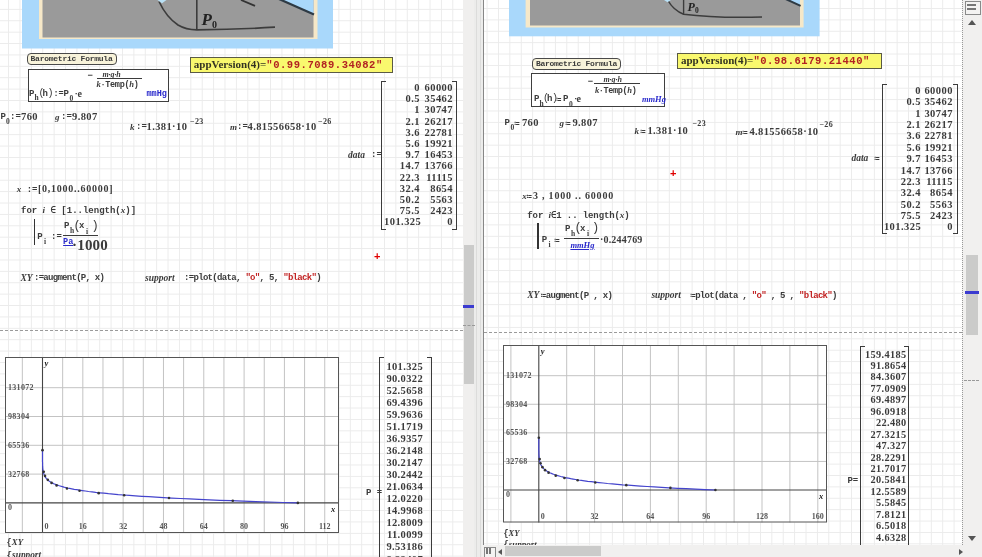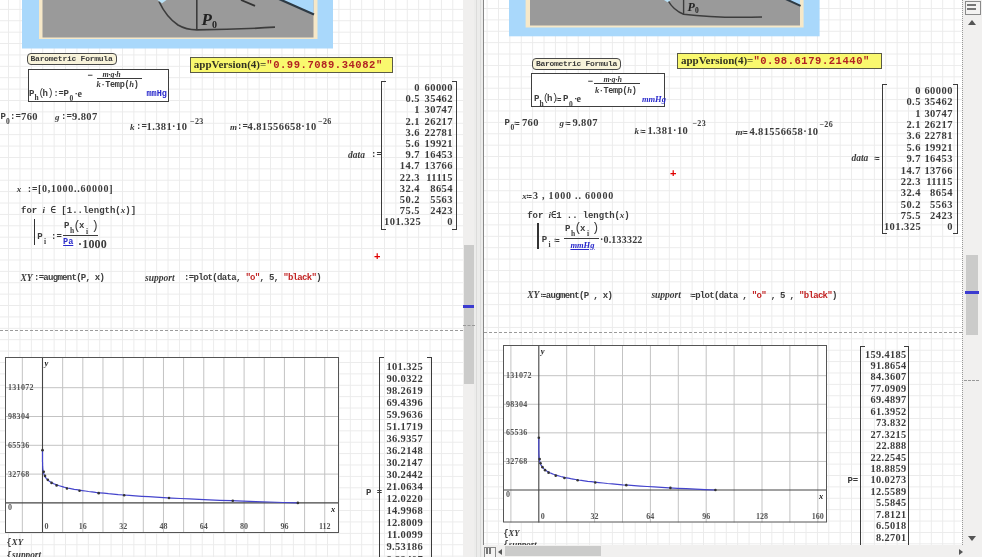--- a/index.html
+++ b/index.html
@@ -103,21 +103,21 @@
 <span class="t sub" style="left:44px;top:236.5px;">i</span>
 <span class="t" style="left:51px;top:231.5px;">:=</span>
 <span class="t" style="left:64px;top:221px;">P</span>
 <span class="t sub" style="left:70px;top:226px;">h</span>
 <span class="t" style="left:73.5px;top:218.8px;font-size:12px;font-weight:normal;">(</span>
 <span class="t" style="left:79px;top:221px;">x</span>
 <span class="t sub" style="left:86px;top:226.5px;">i</span>
 <span class="t" style="left:91.5px;top:218.8px;font-size:12px;font-weight:normal;">)</span>
 <div style="position:absolute;left:63.1px;top:235.2px;width:35px;height:1.2px;background:#3b3b3b;"></div>
 <span class="t blue" style="left:63.1px;top:237.3px;font-size:8.5px;text-decoration:underline;">Pa</span>
-<span class="t num" style="left:78px;top:236.8px;font-size:12px;letter-spacing:0.2px;">·1000</span>
+<span class="t num" style="left:72px;top:236.8px;font-size:15px;letter-spacing:0.2px;">·1000</span>
 
 <span style="position:absolute;left:374px;top:249.5px;color:#e00000;font:bold 11px 'Liberation Sans';">+</span>
 
 <span class="t it" style="left:20.4px;top:272.5px;font-size:9.5px;">XY</span>
 <span class="t" style="left:34px;top:272.7px;letter-spacing:-0.72px;">:=augment(P, x)</span>
 <span class="t it" style="left:145px;top:272.5px;font-size:9.5px;">support</span>
 <span class="t" style="left:184px;top:272.7px;letter-spacing:-0.68px;">:=plot(data, <span class="red">"o"</span>, 5, <span class="red">"black"</span>)</span>
 
 <div style="position:absolute;left:0;top:330px;width:463px;border-top:1.5px dashed #9a9a9a;"></div>
 
@@ -178,21 +178,21 @@
 
 <span class="t" style="left:6.5px;top:536.8px;font-size:8.8px;">{<i class="it">XY</i></span>
 <span class="t" style="left:6.5px;top:549.5px;font-size:9.3px;">{<i class="it">support</i></span>
 
 <span class="t" style="left:366px;top:487.5px;">P =</span>
 <div class="brl" style="left:378.5px;top:357px;height:200px;border-bottom:none;"></div>
 <div class="brr" style="left:427px;top:357px;height:200px;border-bottom:none;"></div>
 <div id="lpvec" style="position:absolute;left:382px;top:361px;width:41px;text-align:right;font:bold 10.5px 'Liberation Serif';letter-spacing:0.35px;color:#3b3b3b;line-height:12.03px;">
       <div>101.325</div>
       <div>90.0322</div>
-      <div>98.2619</div>
+      <div>52.5658</div>
       <div>69.4396</div>
       <div>59.9636</div>
       <div>51.1719</div>
       <div>36.9357</div>
       <div>36.2148</div>
       <div>30.2147</div>
       <div>30.2442</div>
       <div>21.0634</div>
       <div>12.0220</div>
       <div>14.9968</div>
@@ -296,21 +296,21 @@
 <span class="t sub" style="left:64px;top:239.5px;">i</span>
 <span class="t" style="left:70px;top:234.5px;">≔</span>
 <span class="t" style="left:80.5px;top:223.5px;">P</span>
 <span class="t sub" style="left:86.5px;top:228.5px;">h</span>
 <span class="t" style="left:90px;top:221.3px;font-size:12px;font-weight:normal;">(</span>
 <span class="t" style="left:95.5px;top:223.5px;">x</span>
 <span class="t sub" style="left:102.5px;top:229px;">i</span>
 <span class="t" style="left:107.5px;top:221.3px;font-size:12px;font-weight:normal;">)</span>
 <div style="position:absolute;left:79.8px;top:237.7px;width:35px;height:1.2px;background:#3b3b3b;"></div>
 <span class="t blue it" style="left:86px;top:239.8px;font-size:8.5px;text-decoration:underline;">mmHg</span>
-<span class="t num" style="left:115.5px;top:234.3px;font-size:10px;letter-spacing:0.2px;">·0.133322</span>
+<span class="t num" style="left:115.5px;top:234.3px;font-size:10px;letter-spacing:0.2px;">·0.244769</span>
 
 <span class="t it" style="left:42.9px;top:289.5px;font-size:9.5px;">XY</span>
 <span class="t" style="left:56.5px;top:289.7px;letter-spacing:-0.65px;">≔augment(P , x)</span>
 <span class="t it" style="left:167px;top:289.5px;font-size:9.5px;">support</span>
 <span class="t" style="left:206px;top:289.7px;letter-spacing:-0.68px;">≔plot(data , <span class="red">"o"</span> , 5 , <span class="red">"black"</span>)</span>
 
 <div style="position:absolute;left:0;top:331.7px;width:478px;border-top:1.5px dashed #9a9a9a;"></div>
 
 <svg id="rchart" width="324" height="177.5" style="left:18.6px;top:345px;" viewBox="0 0 324 177.5">
       <rect x="0" y="0" width="324" height="177.5" fill="#ffffff"></rect>
@@ -366,32 +366,32 @@
 
 <span class="t" style="left:363px;top:475.5px;">P=</span>
 <div class="brl" style="left:376px;top:346px;height:211px;border-bottom:none;"></div>
 <div class="brr" style="left:419.5px;top:346px;height:211px;border-bottom:none;"></div>
 <div id="rpvec" style="position:absolute;left:379px;top:348.5px;width:43px;text-align:right;font:bold 10.3px 'Liberation Serif';letter-spacing:0.35px;color:#3b3b3b;line-height:11.45px;">
       <div>159.4185</div>
       <div>91.8654</div>
       <div>84.3607</div>
       <div>77.0909</div>
       <div>69.4897</div>
-      <div>61.3952</div>
-      <div>73.832</div>
+      <div>96.0918</div>
+      <div>22.480</div>
       <div>27.3215</div>
-      <div>22.888</div>
-      <div>22.2545</div>
-      <div>18.8859</div>
-      <div>10.0273</div>
+      <div>47.327</div>
+      <div>28.2291</div>
+      <div>21.7017</div>
+      <div>20.5841</div>
       <div>12.5589</div>
       <div>5.5845</div>
       <div>7.8121</div>
       <div>6.5018</div>
-      <div>8.2701</div>
+      <div>4.6328</div>
     </div>
 </div>
 
 <div style="position:absolute;left:962px;top:0;width:20px;height:557px;background:#f1f0ef;border-left:1px dotted #999;"></div>
 <div style="position:absolute;left:964.5px;top:1px;width:14px;height:12px;background:#f4f3f2;border:1px solid #8a8a8a;"></div>
 <div style="position:absolute;left:967px;top:4px;width:9px;height:1.5px;background:#777;"></div>
 <div style="position:absolute;left:967px;top:8px;width:9px;height:1.5px;background:#777;"></div>
 <div style="position:absolute;left:967.5px;top:20px;width:0;height:0;border-left:4px solid transparent;border-right:4px solid transparent;border-bottom:5px solid #555;"></div>
 <div style="position:absolute;left:965.5px;top:255px;width:12px;height:80px;background:#cbcbca;"></div>
 <div style="position:absolute;left:964.5px;top:291px;width:14px;height:3px;background:#3b3bd0;"></div>

